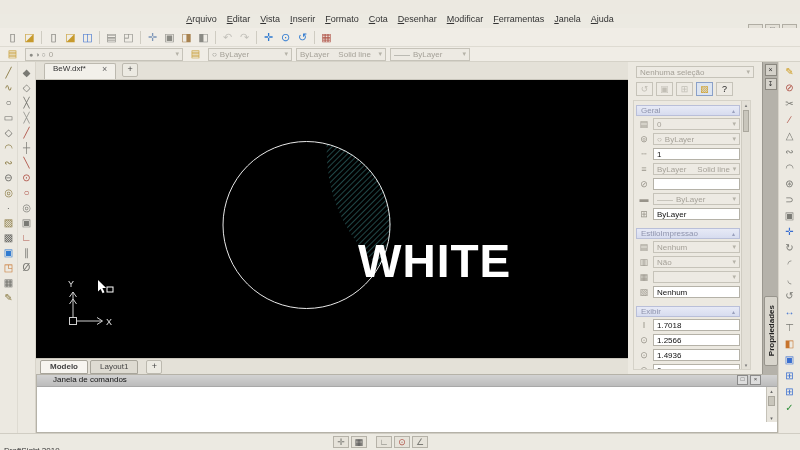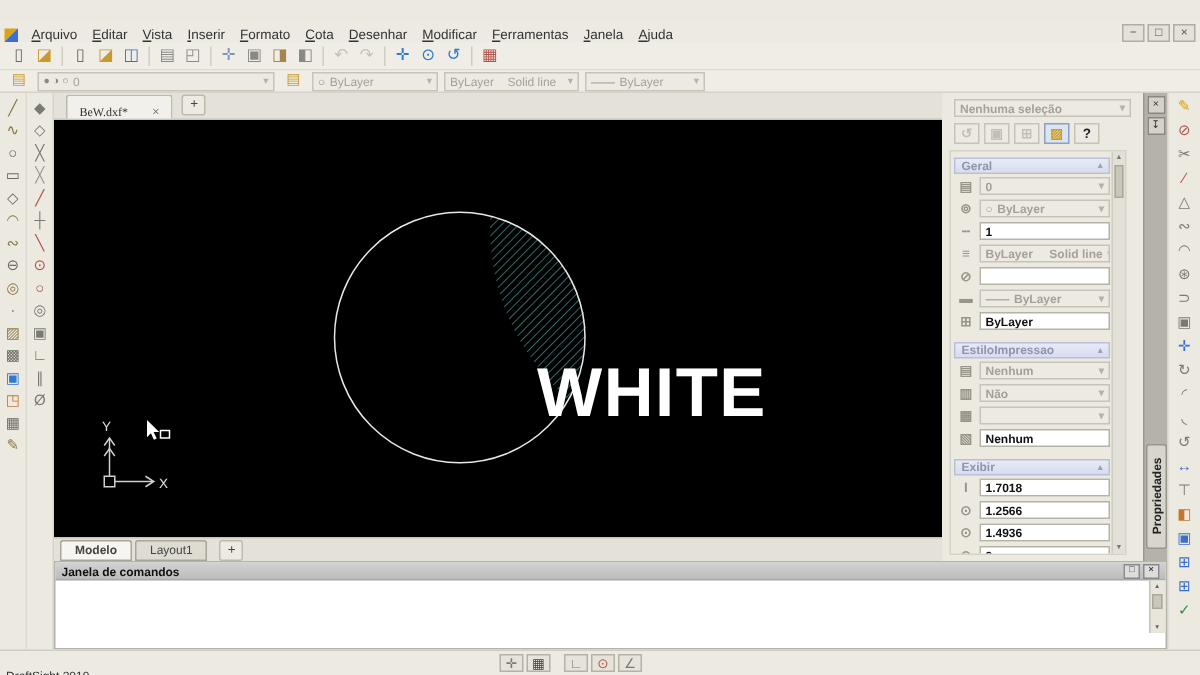--- a/index.html
+++ b/index.html
@@ -8,21 +8,21 @@
   .abs{position:absolute;}
 
   
   #titlebar{left:0;top:0;width:800px;height:14px;background:#1f1f1f;}
   .tdot{position:absolute;top:4px;width:6px;height:6px;border-radius:50%;background:#8a8a8a;}
   #titlebar .title{width:100%;text-align:center;color:#d9d9d9;font-size:9px;line-height:14px;}
   .tdot-r{position:absolute;right:6px;top:4px;width:7px;height:7px;border-radius:50%;background:#a59880;}
 
   
   #menubar{left:0;top:14px;width:800px;height:14px;background:#eceae2;border-bottom:1px solid #0c4a6e;
-           display:flex;align-items:flex-end;font-size:9px;color:#333;}
+           display:flex;align-items:center;font-size:9px;color:#333;flex-direction:column;}
   .appicon{width:9px;height:9px;margin:0 4px 0 3px;background:linear-gradient(135deg,#d8a21a 50%,#3a6fd0 50%);}
   .menu-item{padding:0 5px;white-space:nowrap;}
   .menu-item u{text-decoration:underline;}
   .win-controls{margin-left:auto;display:flex;gap:2px;margin-right:3px;}
   .wc{width:13px;height:10px;border:1px solid #b0ada3;background:#e4e1d8;font-size:8px;line-height:9px;
       text-align:center;color:#555;}
 
   
   #toolbar1{left:0;top:28px;width:800px;height:19px;background:#f0ede6;border-bottom:1px solid #dedbd2;
             display:flex;align-items:center;padding-left:4px;box-sizing:border-box;}
@@ -42,37 +42,37 @@
                  display:flex;box-sizing:border-box;}
   .vcol{width:17px;display:flex;flex-direction:column;align-items:center;padding-top:3px;}
   .vcol .tbtn{width:15px;height:15px;font-size:10px;line-height:15px;}
   .vcol + .vcol{border-left:1px solid #dedbd2;}
 
   
   #tabrow{left:36px;top:62px;width:592px;height:18px;background:#e4e1d8;border-bottom:1px solid #c9c6bc;
           display:flex;align-items:flex-end;box-sizing:border-box;}
   .doctab{height:15px;background:#f2f0ea;border:1px solid #bcb9af;border-bottom:none;
           border-radius:2px 2px 0 0;margin-left:8px;padding:0 8px;font-size:8px;color:#333;
-          display:flex;align-items:flex-end;gap:16px;font-family:Liberation Serif, serif;}
+          display:flex;align-items:flex-start;gap:16px;}
   .doctab .close{color:#666;font-size:9px;}
   .newtab{width:14px;height:12px;border:1px solid #bcb9af;background:#eceae2;margin:0 0 2px 6px;
           font-size:9px;line-height:11px;text-align:center;color:#444;border-radius:2px;}
 
   
   #canvas{left:36px;top:80px;width:592px;height:278px;background:#000;}
 
   
   #layout-tabs{left:36px;top:358px;width:592px;height:16px;background:#e4e1d8;border-top:1px solid #c9c6bc;
                display:flex;align-items:center;padding-left:4px;font-size:8px;box-sizing:border-box;}
   .ltab{height:12px;line-height:12px;padding:0 9px;border:1px solid #a8a59b;background:#dedbd2;
         color:#444;margin-right:2px;border-radius:2px 2px 0 0;}
   .ltab.active{background:#f7f5f0;font-weight:bold;}
 
   
-  #props{left:630px;top:62px;width:132px;height:312px;background:#ece9e1;box-sizing:border-box;font-weight:bold;}
+  #props{left:630px;top:62px;width:132px;height:312px;background:#ece9e1;box-sizing:border-box;}
   .sel-combo{position:absolute;left:6px;top:4px;width:118px;height:12px;font-size:8px;box-sizing:border-box;}
   .pbtns{position:absolute;left:6px;top:20px;display:flex;gap:3px;}
   .pbtn{width:17px;height:14px;border:1px solid #c6c3b9;background:#edeae3;font-size:9px;
         text-align:center;line-height:13px;box-sizing:border-box;}
   .pbtn.dis{color:#c2bfb6;}
   .pbtn.pressed{background:#dce4f0;border-color:#8aa0c8;}
   .pscroll{position:absolute;left:3px;top:38px;width:118px;height:270px;border:1px solid #d5d2c8;
            background:#ece9e1;overflow:hidden;box-sizing:border-box;}
   .psections{margin:4px 10px 0 2px;}
   .psec{margin-bottom:7px;}
@@ -100,21 +100,21 @@
   .vtab span{writing-mode:vertical-rl;transform:rotate(180deg);font-size:8px;font-weight:bold;color:#222;}
 
   
   #fartb{left:778px;top:62px;width:22px;height:371px;background:#ece9e1;border-left:1px solid #d8d4ca;
          display:flex;flex-direction:column;align-items:center;padding-top:2px;box-sizing:border-box;}
   #fartb .tbtn{width:16px;height:16px;font-size:10px;line-height:16px;}
 
   
   #cmdwin{left:36px;top:374px;width:742px;height:59px;background:#fff;border:1px solid #b5b2a8;box-sizing:border-box;}
   .cmdhead{height:12px;background:linear-gradient(#d2d2d2,#bcbcbc);border-bottom:1px solid #a8a8a8;
-           font-size:8px;font-weight:bold;color:#111;padding:0 4px;display:flex;align-items:flex-end;box-sizing:border-box;}
+           font-size:8px;font-weight:normal;color:#111;padding:0 16px;display:flex;align-items:flex-start;box-sizing:border-box;}
   .cmdhead .hbtns{margin-left:auto;display:flex;gap:2px;}
   .hb{width:9px;height:8px;border:1px solid #8a8a8a;background:#ddd;font-size:6px;line-height:7px;
       text-align:center;color:#444;}
   .cmdlines{position:absolute;left:0;top:12px;right:10px;bottom:10px;overflow:hidden;font-size:8px;
             color:#222;padding:0 4px;}
   .cmdlines ul{list-style:none;margin:-4px 0 0 0;padding:0;line-height:7.4px;}
   .cmdscroll{position:absolute;right:0;top:12px;width:10px;bottom:10px;background:#e8e5dd;border-left:1px solid #c5c2b8;}
   .csarrow{position:absolute;left:0;width:9px;height:8px;font-size:5px;text-align:center;line-height:8px;color:#666;}
   .csthumb{position:absolute;left:1px;top:9px;width:7px;height:10px;background:#c9c6bc;border:1px solid #aaa79d;box-sizing:border-box;}
   .cmdprompt{position:absolute;left:0;right:0;bottom:0;height:10px;border-top:1px solid #a8a49a;

